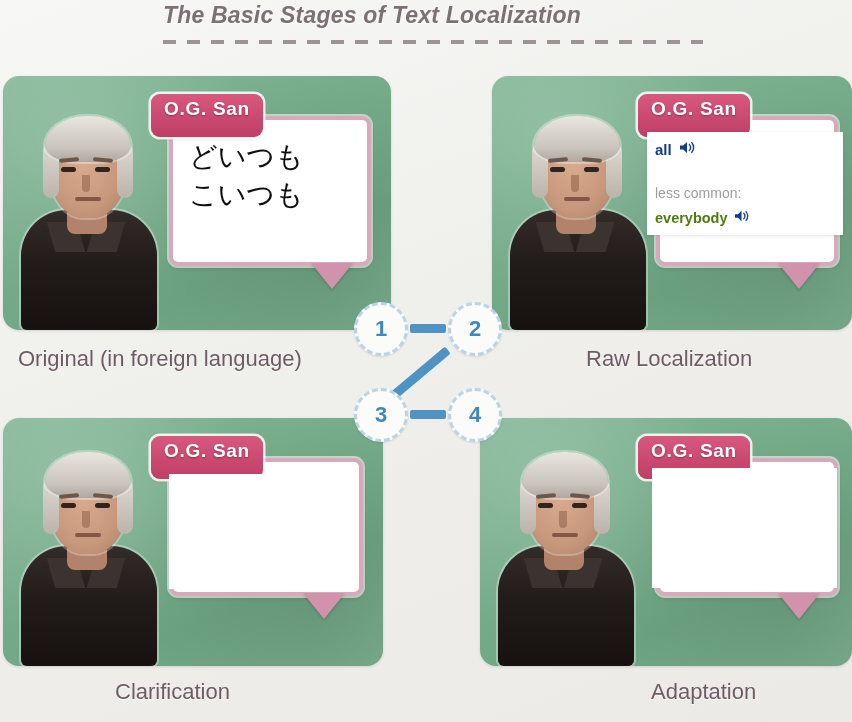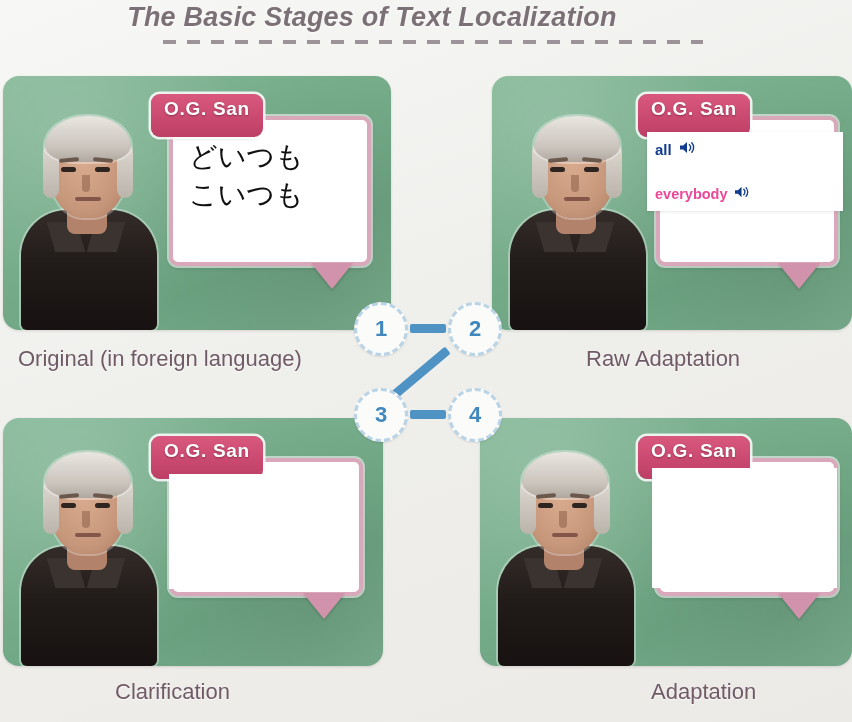--- a/index.html
+++ b/index.html
@@ -28,21 +28,21 @@
     width: 852px;
     height: 62px;
   }
   #page-title {
     position: absolute;
     left: 0; top: 2px;
     width: 744px;
     text-align: center;
     font-style: italic;
     font-weight: 600;
-    font-size: 27px;
+    font-size: 23px;
     letter-spacing: 0.2px;
     color: #7b7076;
     text-shadow: 0 1px 2px rgba(255,255,255,0.9);
   }
   #title-rule {
     position: absolute;
     left: 163px;
     top: 40px;
     width: 540px;
     height: 4px;
@@ -259,21 +259,21 @@
     display: flex;
     align-items: center;
     gap: 7px;
   }
   .dict-sub-label {
     color: #9d9d9d;
     font-size: 14px;
     margin-bottom: 8px;
   }
   .dict-item {
-    color: #ec4899;
+    color: #4d7c0f;
     font-size: 14.5px;
     font-weight: 600;
     line-height: 1.32;
     display: flex;
     align-items: center;
     gap: 6px;
     white-space: nowrap;
   }
   .spk { flex: none; display: inline-block; }
 
@@ -410,36 +410,37 @@
         <span>all</span>
         <span class="spk">
           <svg width="17" height="15" viewBox="0 0 17 15" aria-hidden="true">
             <path d="M1 5.5h3.2L8 2v11L4.2 9.5H1z" fill="#123c8c"></path>
             <path d="M10.4 4.6a4.4 4.4 0 0 1 0 5.8" stroke="#123c8c" stroke-width="1.4" fill="none" stroke-linecap="round"></path>
             <path d="M12.8 2.8a7 7 0 0 1 0 9.4" stroke="#123c8c" stroke-width="1.4" fill="none" stroke-linecap="round"></path>
           </svg>
         </span>
       </div>
 
+      <div class="dict-sub-label">less common:</div>
 
       <div class="dict-item">
         <span>everybody</span>
         <span class="spk">
           <svg width="16" height="14" viewBox="0 0 17 15" aria-hidden="true">
             <path d="M1 5.5h3.2L8 2v11L4.2 9.5H1z" fill="#123c8c"></path>
             <path d="M10.4 4.6a4.4 4.4 0 0 1 0 5.8" stroke="#123c8c" stroke-width="1.4" fill="none" stroke-linecap="round"></path>
             <path d="M12.8 2.8a7 7 0 0 1 0 9.4" stroke="#123c8c" stroke-width="1.4" fill="none" stroke-linecap="round"></path>
           </svg>
         </span>
       </div>
 
 
     </div>
   </div>
-  <div class="caption" id="caption-2">Raw Adaptation</div>
+  <div class="caption" id="caption-2">Raw Localization</div>
 
   <div class="panel" id="panel-3">
     <div class="photo">
       <div class="ph-body"></div>
       <div class="ph-collar-l"></div>
       <div class="ph-collar-r"></div>
       <div class="ph-neck"></div>
       <div class="ph-head"></div>
       <div class="ph-hair-l"></div>
       <div class="ph-hair-r"></div>

